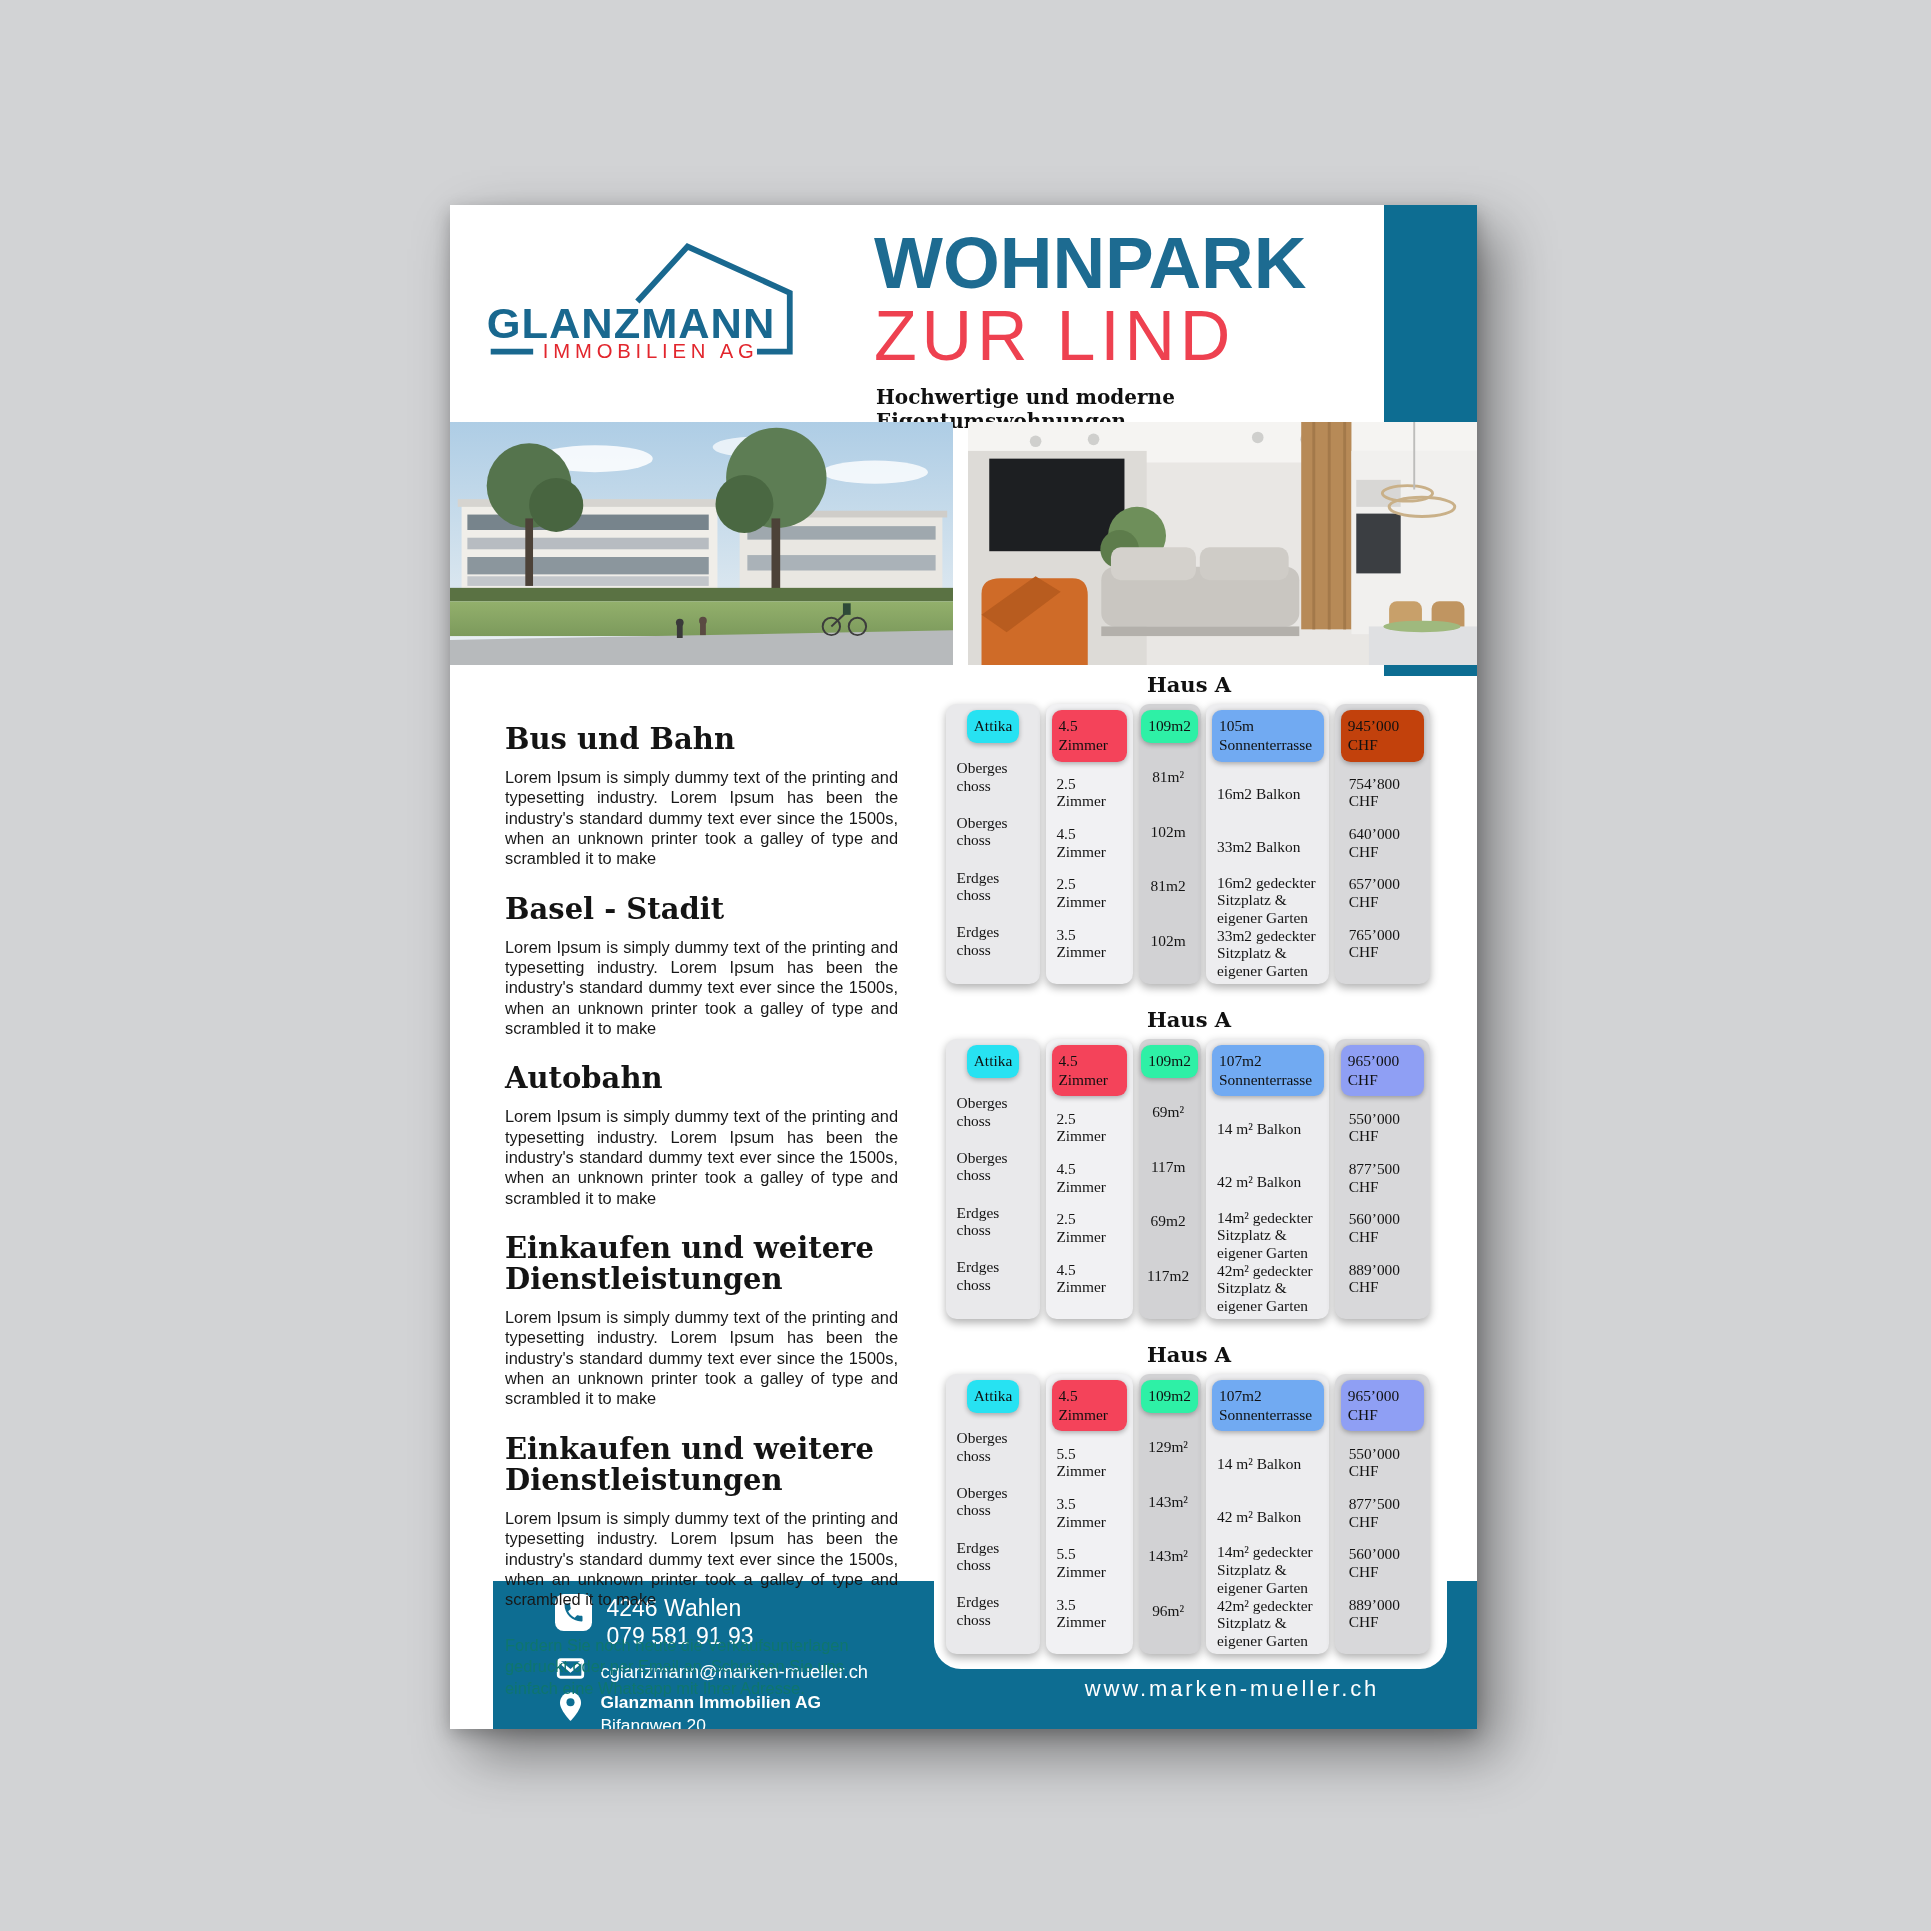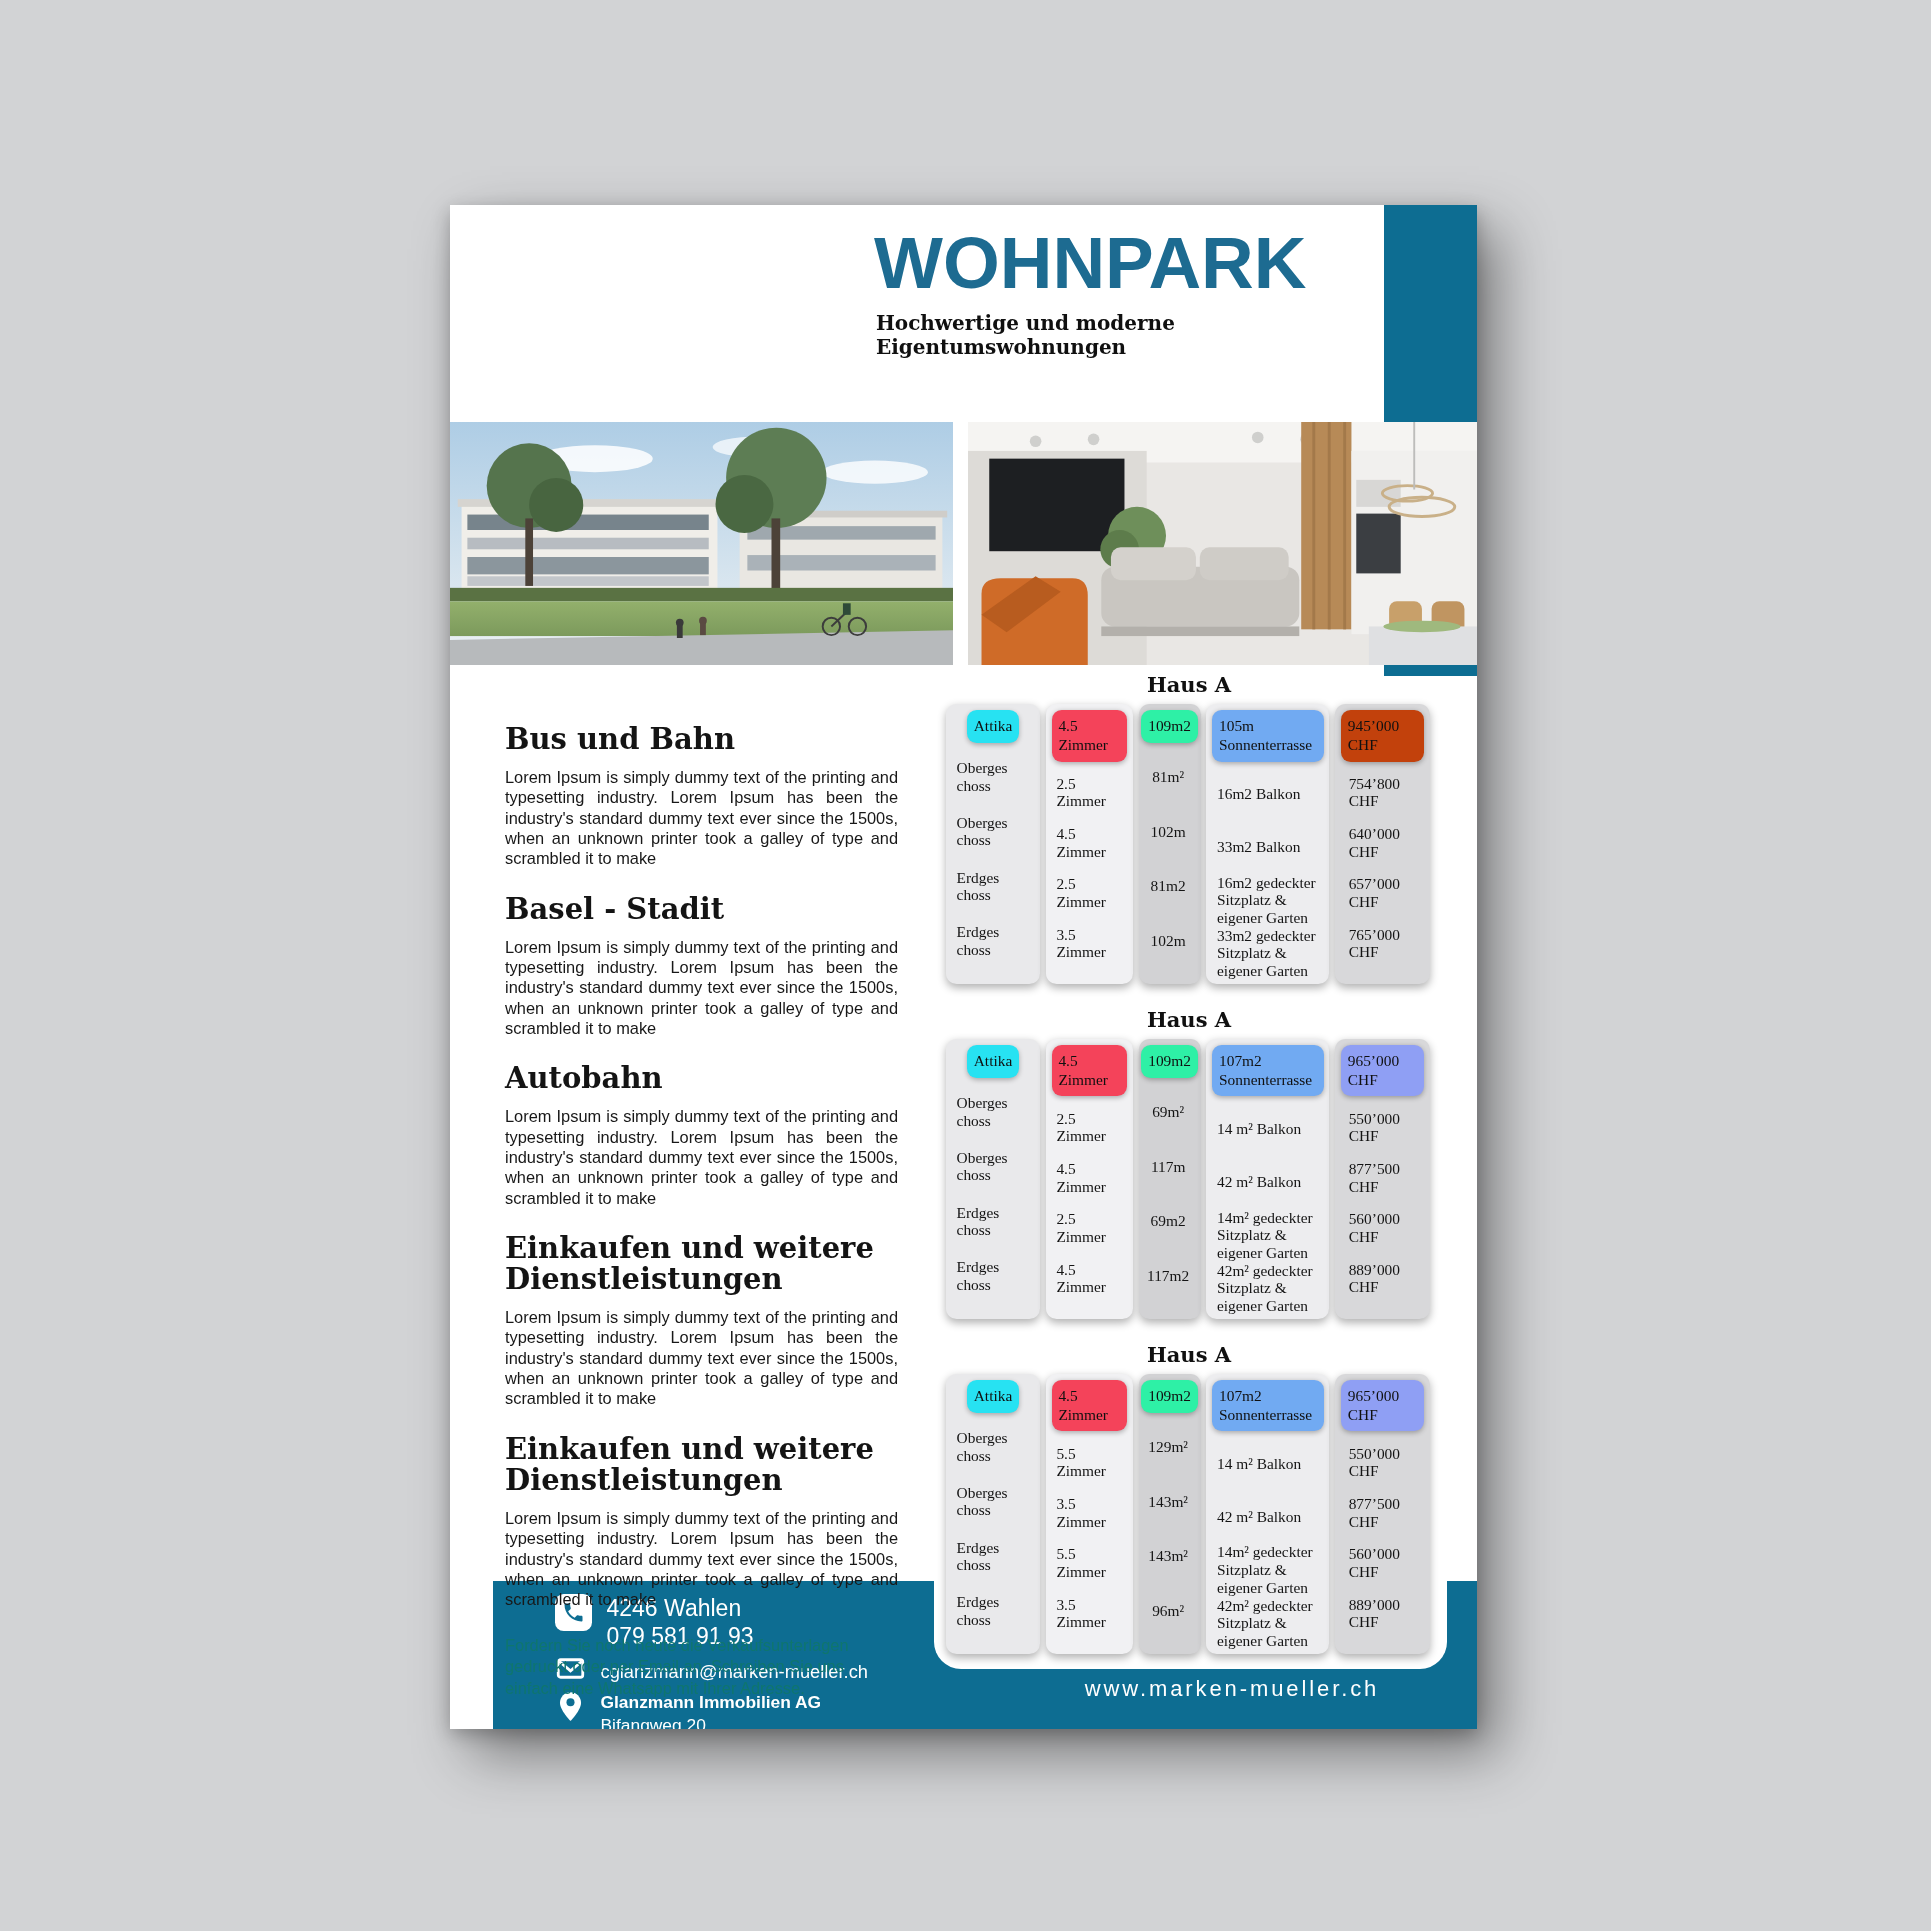--- a/index.html
+++ b/index.html
@@ -54,23 +54,32 @@
   .website{position:absolute;left:496px;width:486px;bottom:29px;text-align:center;color:#fff;
            font:500 22px/1 "Liberation Sans",sans-serif;letter-spacing:2.9px;}
 </style>
 </head>
 <body>
 
 <div class="page">
 
   <div class="corner-block" style="background: rgb(13, 109, 146);"></div>
 
+  <div class="logo">
+    <svg viewBox="0 0 340 170">
+      <polyline points="160,70 212,13 318,61 318,122 284,122" fill="none" stroke="#19688f" stroke-width="6" stroke-linejoin="miter"></polyline>
+      <line x1="8" y1="122" x2="52" y2="122" stroke="#19688f" stroke-width="6"></line>
+      <text x="4" y="108" class="logo-main" fill="#19688f">GLANZMANN</text>
+      <text x="62" y="129" class="logo-sub" fill="#e2262d">IMMOBILIEN AG</text>
+    </svg>
+  </div>
 
   <div class="titles">
     <h1 class="t1" style="color: rgb(29, 107, 145);">WOHNPARK</h1>
+    <h2 class="t2" style="color: rgb(238, 65, 80);">ZUR LIND</h2>
     <p class="subtitle">Hochwertige und moderne Eigentumswohnungen</p>
   </div>
 
   <div class="photo left">
     <svg viewBox="0 0 521 252" preserveAspectRatio="none">
       <defs>
           <linearGradient id="sky" x1="0" y1="0" x2="0" y2="1">
         <stop offset="0" stop-color="#aecde5"></stop>
             <stop offset="1" stop-color="#eef2f4"></stop>
           </linearGradient>

